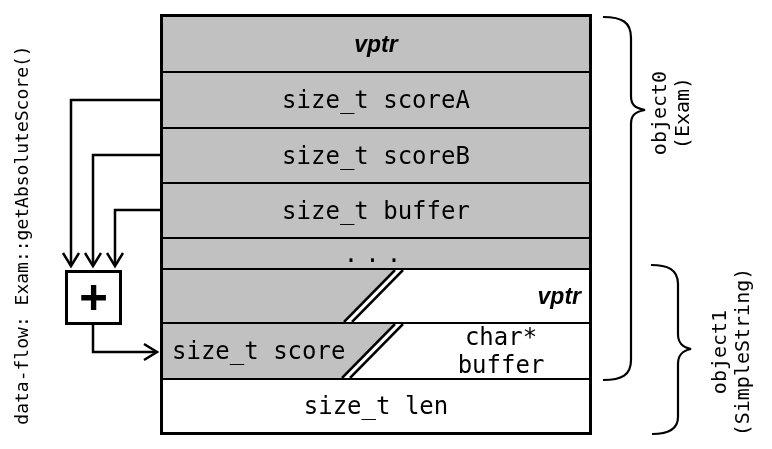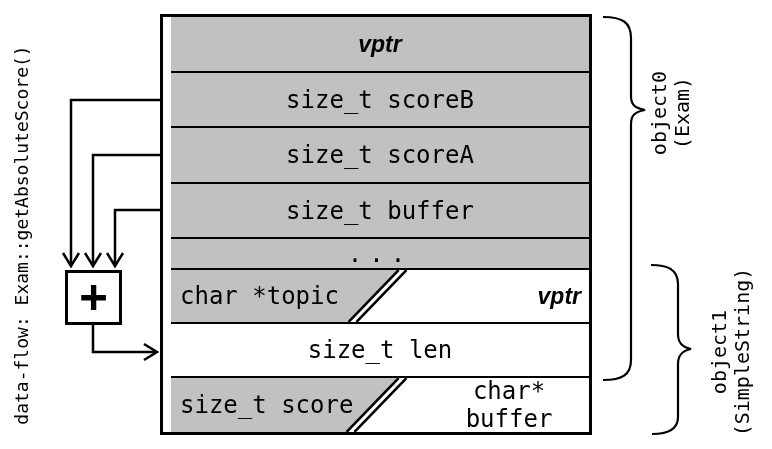--- a/index.html
+++ b/index.html
@@ -13,21 +13,21 @@
   .side-note{position:absolute;left:21px;top:235px;transform:translate(-50%,-50%) rotate(-90deg);
              white-space:nowrap;font-size:18px;letter-spacing:0px;}
 
   
   .adder{position:absolute;left:65px;top:270px;width:57px;height:55px;border:3px solid #000;
          box-sizing:border-box;background:#fff;display:flex;align-items:center;justify-content:center;}
   .adder span{font-size:46px;font-weight:bold;line-height:1;margin-top:-4px;}
 
   
   .memory-box{position:absolute;left:160px;top:14px;width:432px;height:421px;
-              border:3px solid #000;box-sizing:border-box;background:#fff;padding-left:8px;}
+              border:3px solid #000;box-sizing:border-box;background:#fff;}
   .row{position:relative;width:100%;box-sizing:border-box;display:flex;align-items:center;
        justify-content:center;font-size:24px;overflow:hidden;}
   .row + .row{border-top:2px solid #000;}
   .gray{background:#c1c1c1;}
   .h54{height:54px}.h56{height:56px}.h55{height:55px}.h31{height:31px}
   .vptr-text{font-family:"Liberation Sans",sans-serif;font-weight:bold;font-style:italic;font-size:23px;}
   .dots{letter-spacing:7px;}
   .row-split{justify-content:flex-start;background:#fff;}
   .row-split svg{position:absolute;left:0;top:0;width:100%;height:100%;}
   .split-left{position:relative;z-index:1;padding-left:9px;}
@@ -68,58 +68,57 @@
   <div class="adder">
     <span>+</span>
   </div>
 
   <div class="memory-box">
 
     <div class="row gray h54">
       <span class="vptr-text">vptr</span>
     </div>
 
+    <div class="row gray h56">
+      <span>size_t scoreA</span>
+    </div>
+
     <div class="row gray h55">
       <span>size_t scoreB</span>
-    </div>
-
-    <div class="row gray h56">
-      <span>size_t scoreA</span>
     </div>
 
     <div class="row gray h55">
       <span>size_t buffer</span>
     </div>
 
     <div class="row gray h31">
       <span class="dots">...</span>
     </div>
 
     <div class="row row-split h54">
       <svg viewBox="0 0 426 52" preserveAspectRatio="none">
         <polygon points="0,0 232,0 181,52 0,52" fill="#c1c1c1"></polygon>
         <line x1="232" y1="0" x2="181" y2="52" stroke="#000" stroke-width="2.5"></line>
         <line x1="240" y1="0" x2="189" y2="52" stroke="#000" stroke-width="2.5"></line>
       </svg>
-      <span class="split-left">char *topic</span>
       <span class="split-right vptr-text">vptr</span>
-    </div>
-
-    <div class="row h54">
-      <span>size_t len</span>
     </div>
 
     <div class="row row-split h56">
       <svg viewBox="0 0 426 54" preserveAspectRatio="none">
         <polygon points="0,0 232,0 179,54 0,54" fill="#c1c1c1"></polygon>
         <line x1="232" y1="0" x2="179" y2="54" stroke="#000" stroke-width="2.5"></line>
         <line x1="240" y1="0" x2="187" y2="54" stroke="#000" stroke-width="2.5"></line>
       </svg>
       <span class="split-left">size_t score</span>
       <span class="split-right-center">char* buffer</span>
+    </div>
+
+    <div class="row h54">
+      <span>size_t len</span>
     </div>
 
   </div>
 
   <div class="brace-label label-object0">
     <div>object0</div>
     <div>(Exam)</div>
   </div>
 
   <div class="brace-label label-object1">

